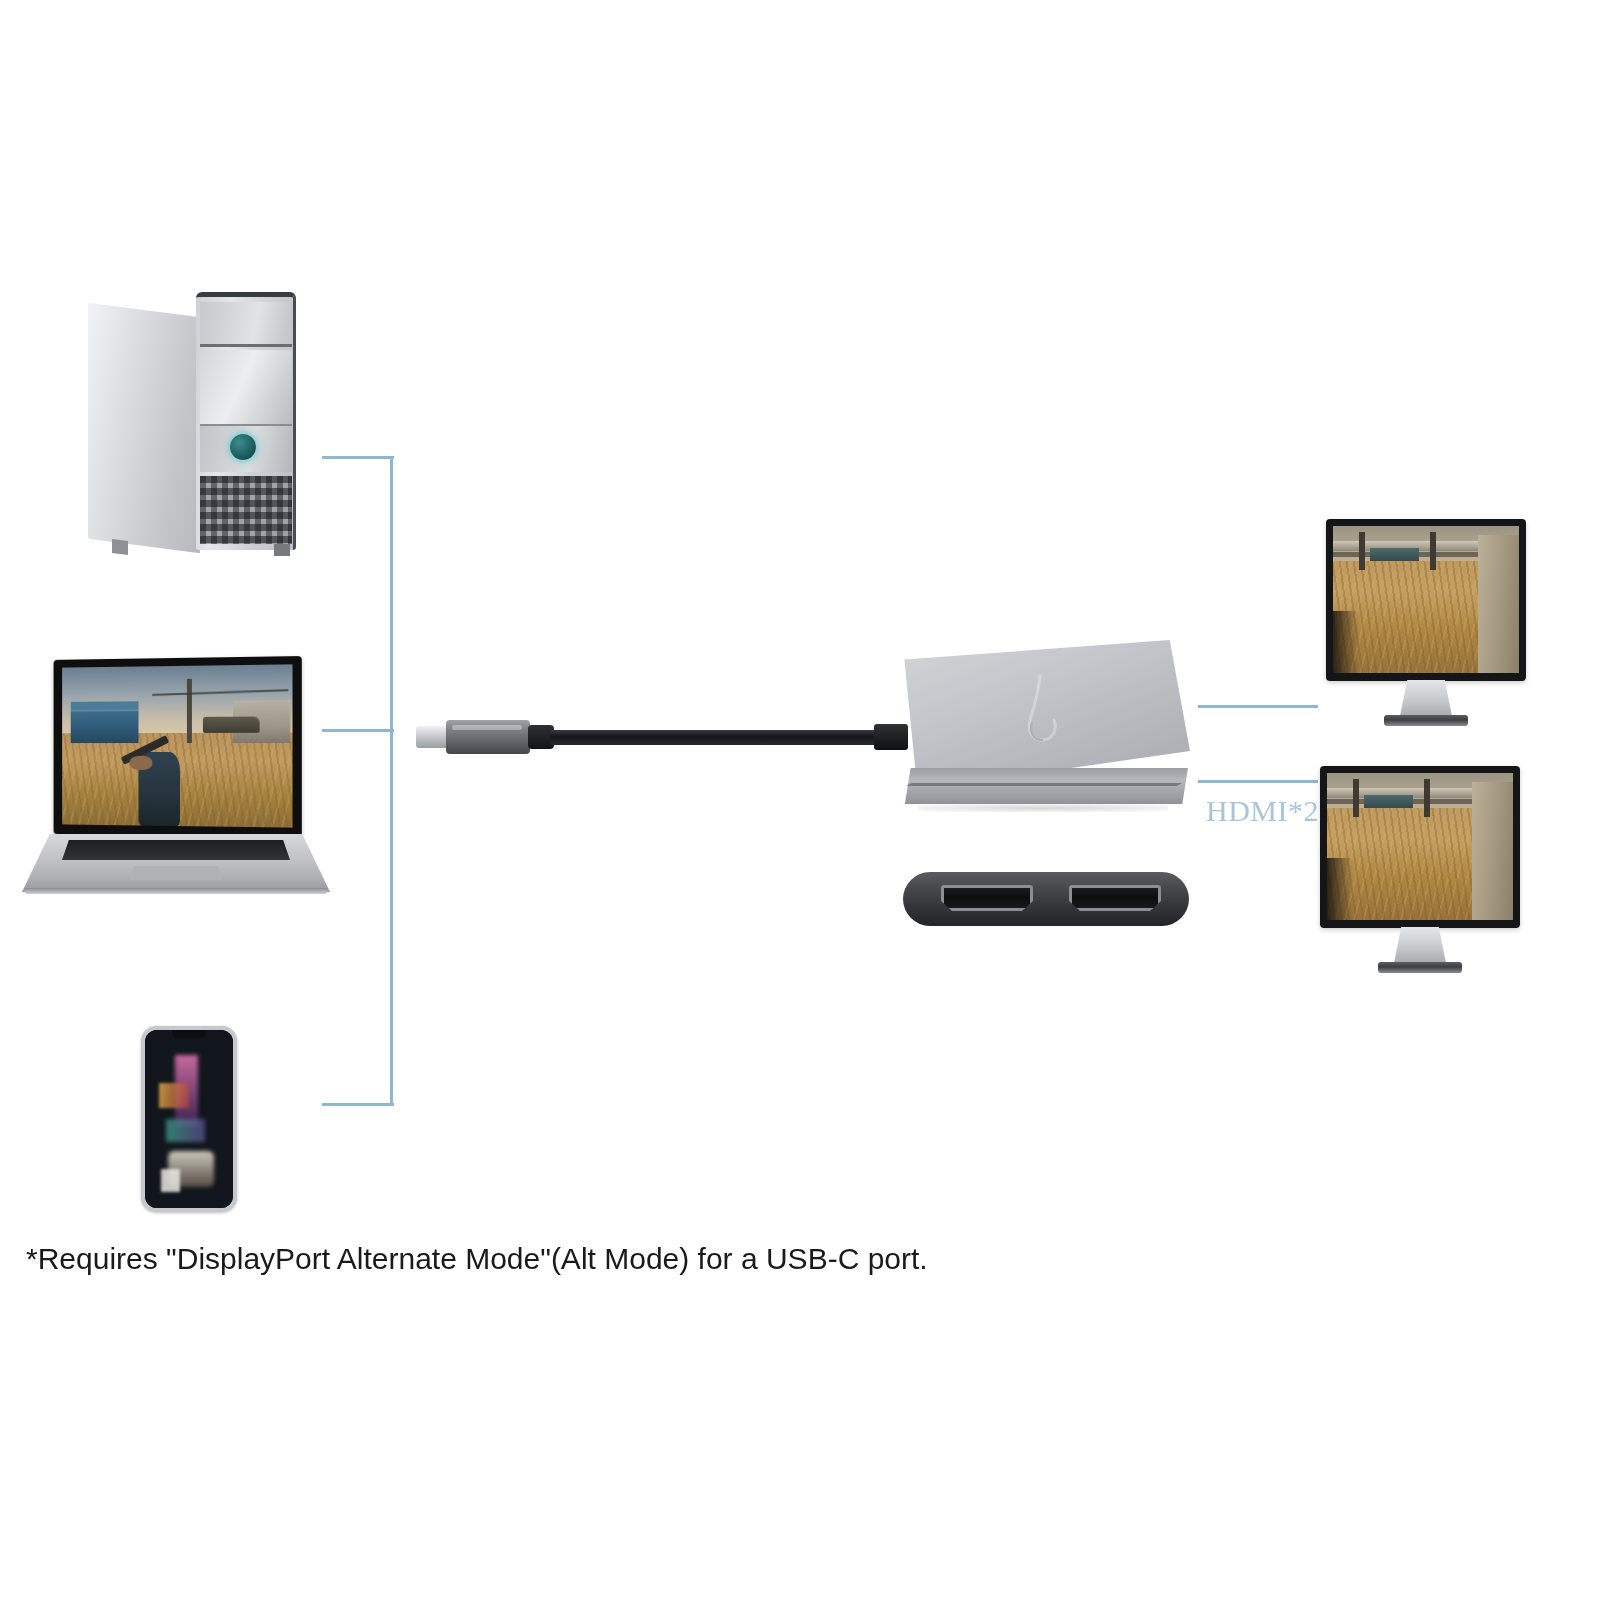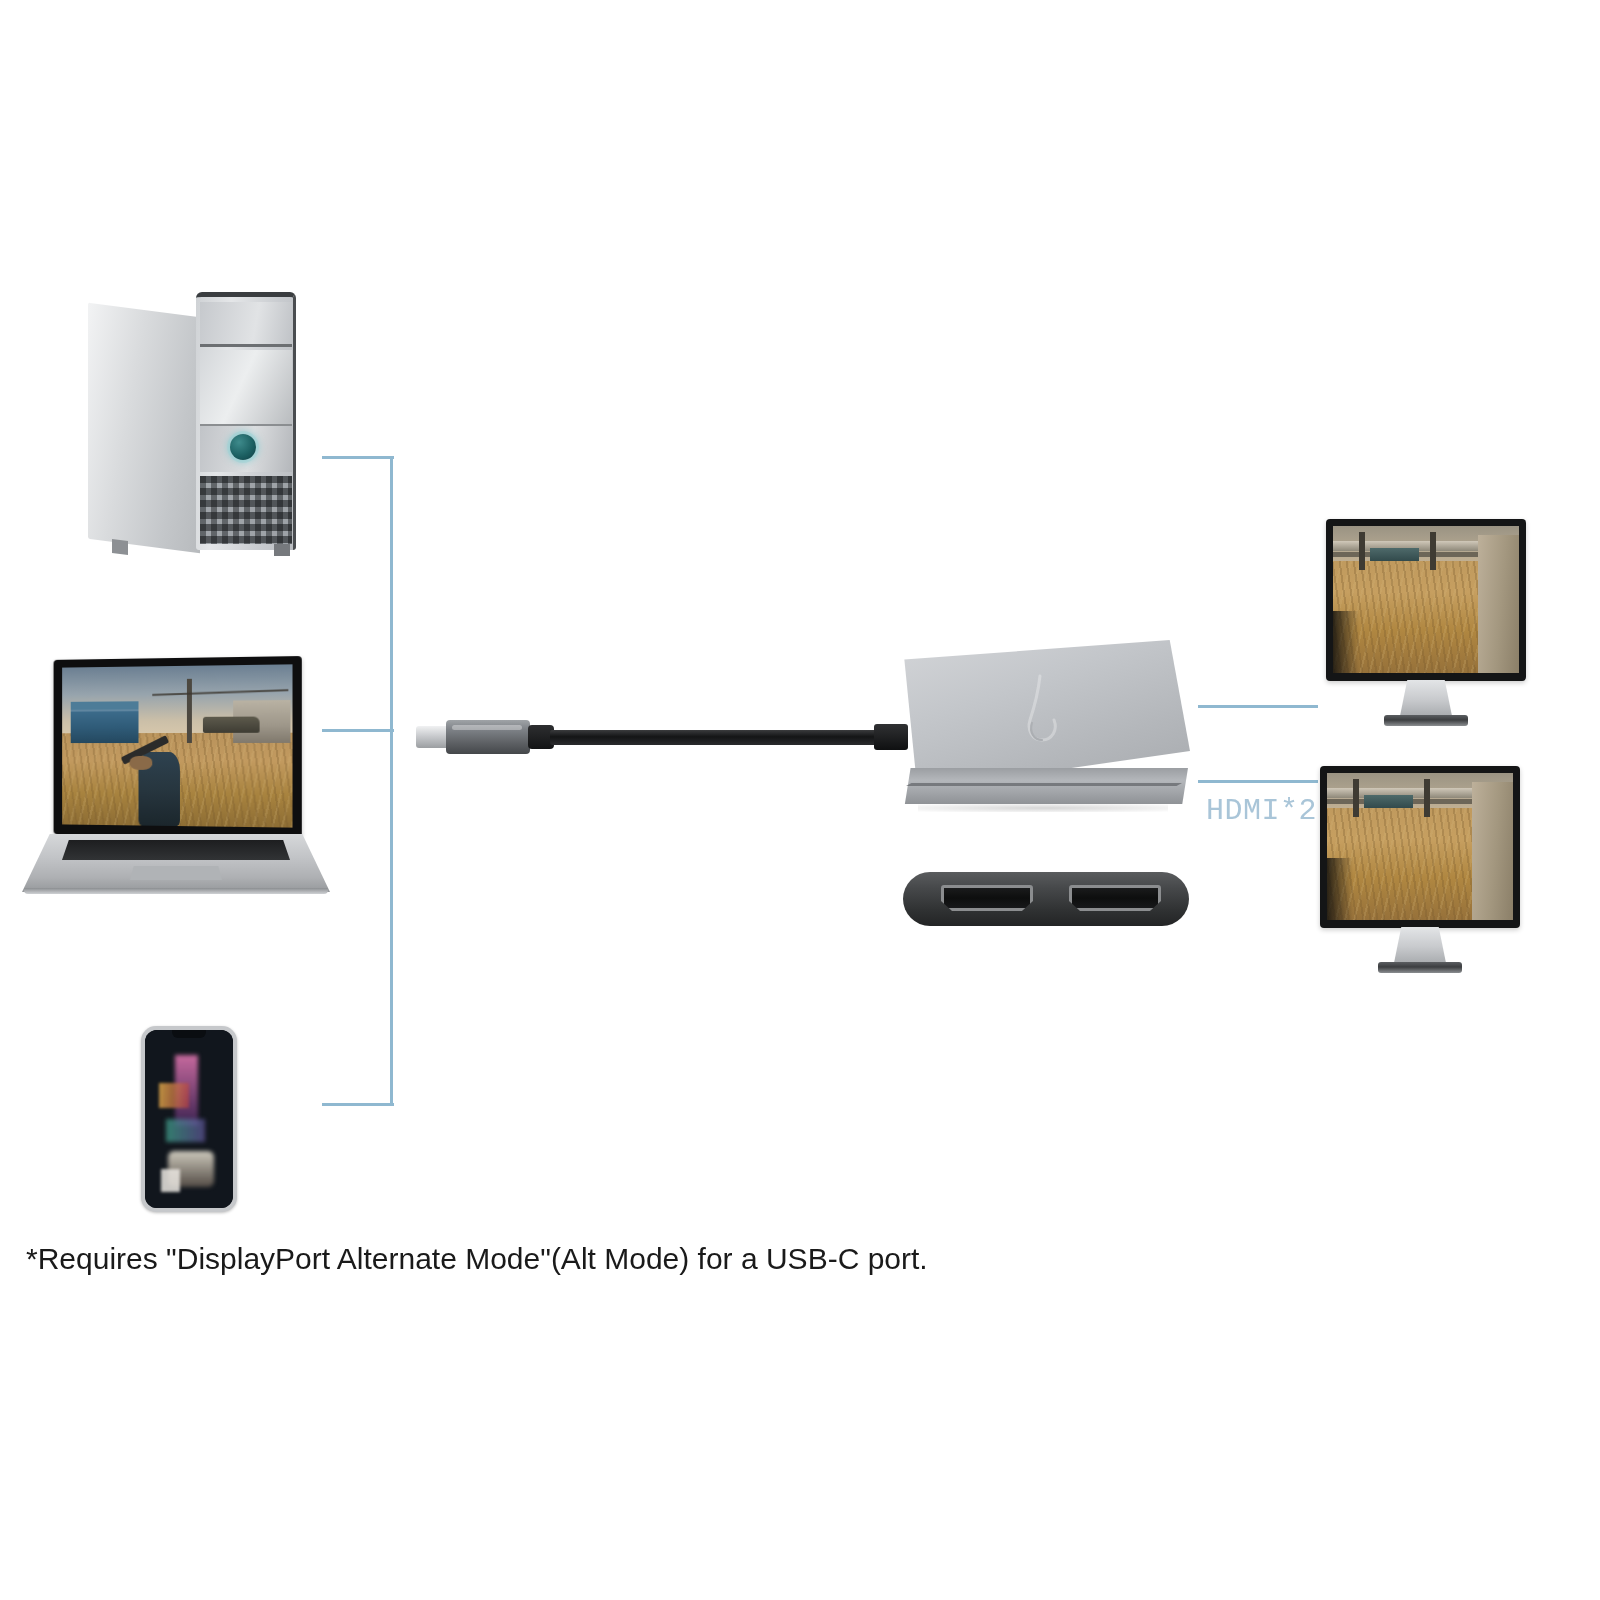--- a/index.html
+++ b/index.html
@@ -350,21 +350,21 @@
   }
   #monitor-top { left: 1326px; top: 519px; }
   #monitor-bottom { left: 1320px; top: 766px; }
 
   
   #hdmi-label {
     position: absolute; left: 1206px; top: 794px;
     font-size: 30px;
     letter-spacing: 0.5px;
     color: #a9c5d8;
-    font-family: Liberation Mono, monospace;
+    font-family: Liberation Serif, serif;
     white-space: nowrap;
   }
 
   
   #footnote {
     position: absolute; left: 26px; top: 1240px;
     font-size: 30px;
     line-height: 1.25;
     color: #1a1a1a;
     font-family: "Liberation Sans", sans-serif;

